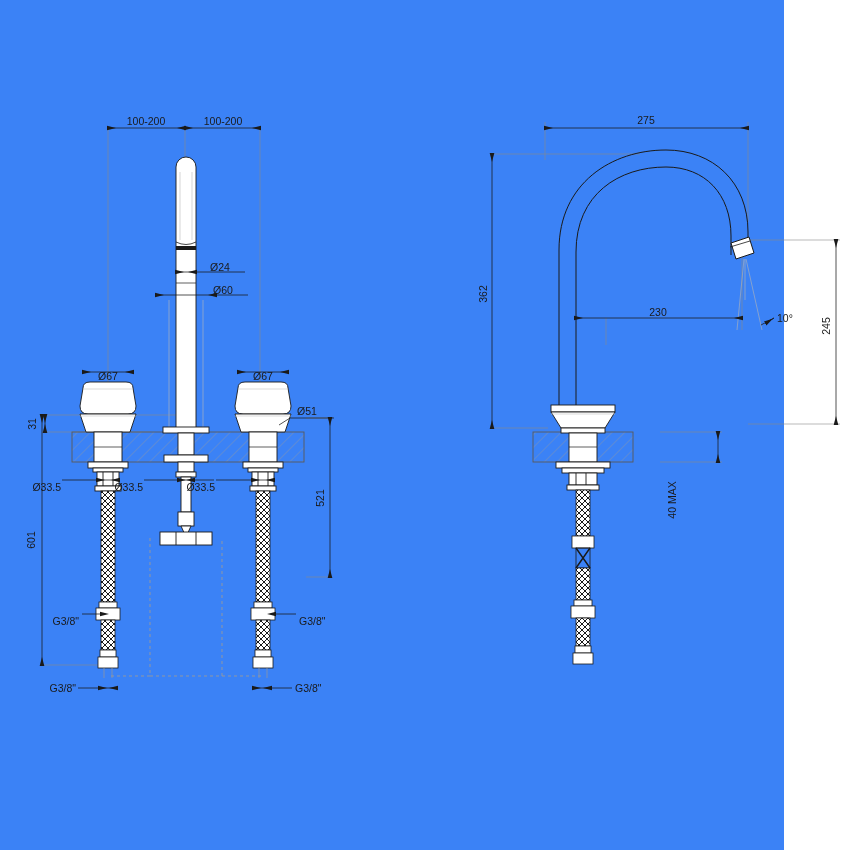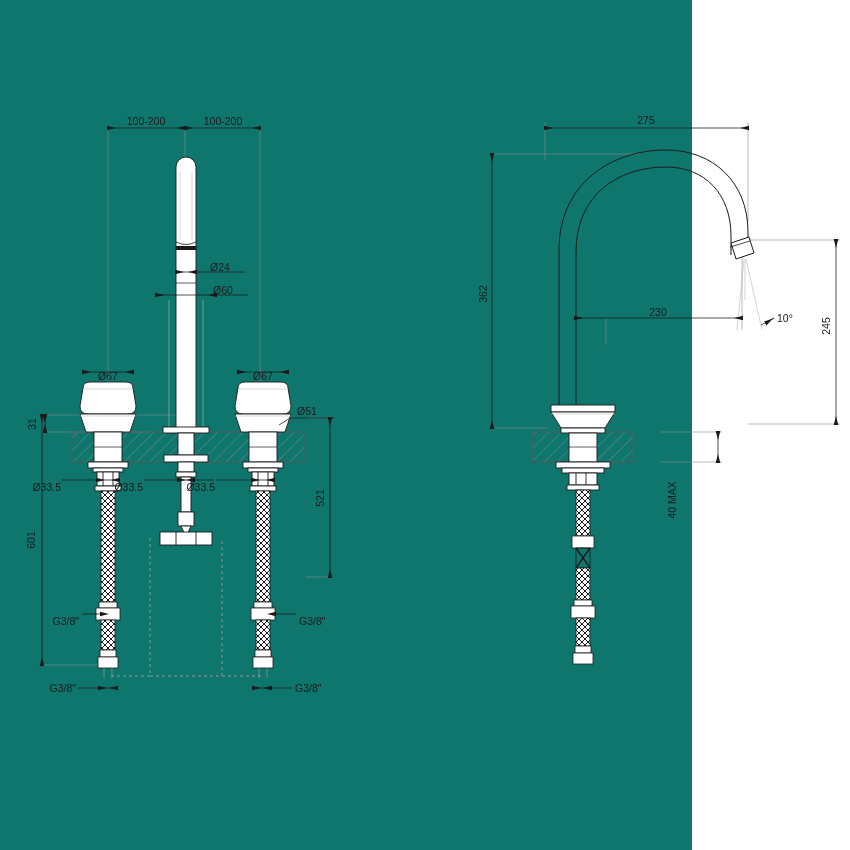--- a/index.html
+++ b/index.html
@@ -1,21 +1,21 @@
 <!DOCTYPE html>
 <html><head>
 <meta charset="utf-8">
 <style>
   html,body{margin:0;padding:0;background:#ffffff;}
   body{
     width:850px;height:850px;
     font-family:"Liberation Sans","DejaVu Sans",sans-serif;
     overflow:hidden;
   }
-  #sheet{position:relative;width:692px;height:850px;background:#0f766e;}
+  #sheet{position:relative;width:784px;height:850px;background:#3b82f6;}
   svg{display:block;}
   text{font-family:"Liberation Sans","DejaVu Sans",sans-serif;fill:#1a1a1a;}
 </style>
 </head>
 <body>
 
 <div id="sheet">
 <svg width="850" height="850" viewBox="0 0 850 850">
   <defs>
 

